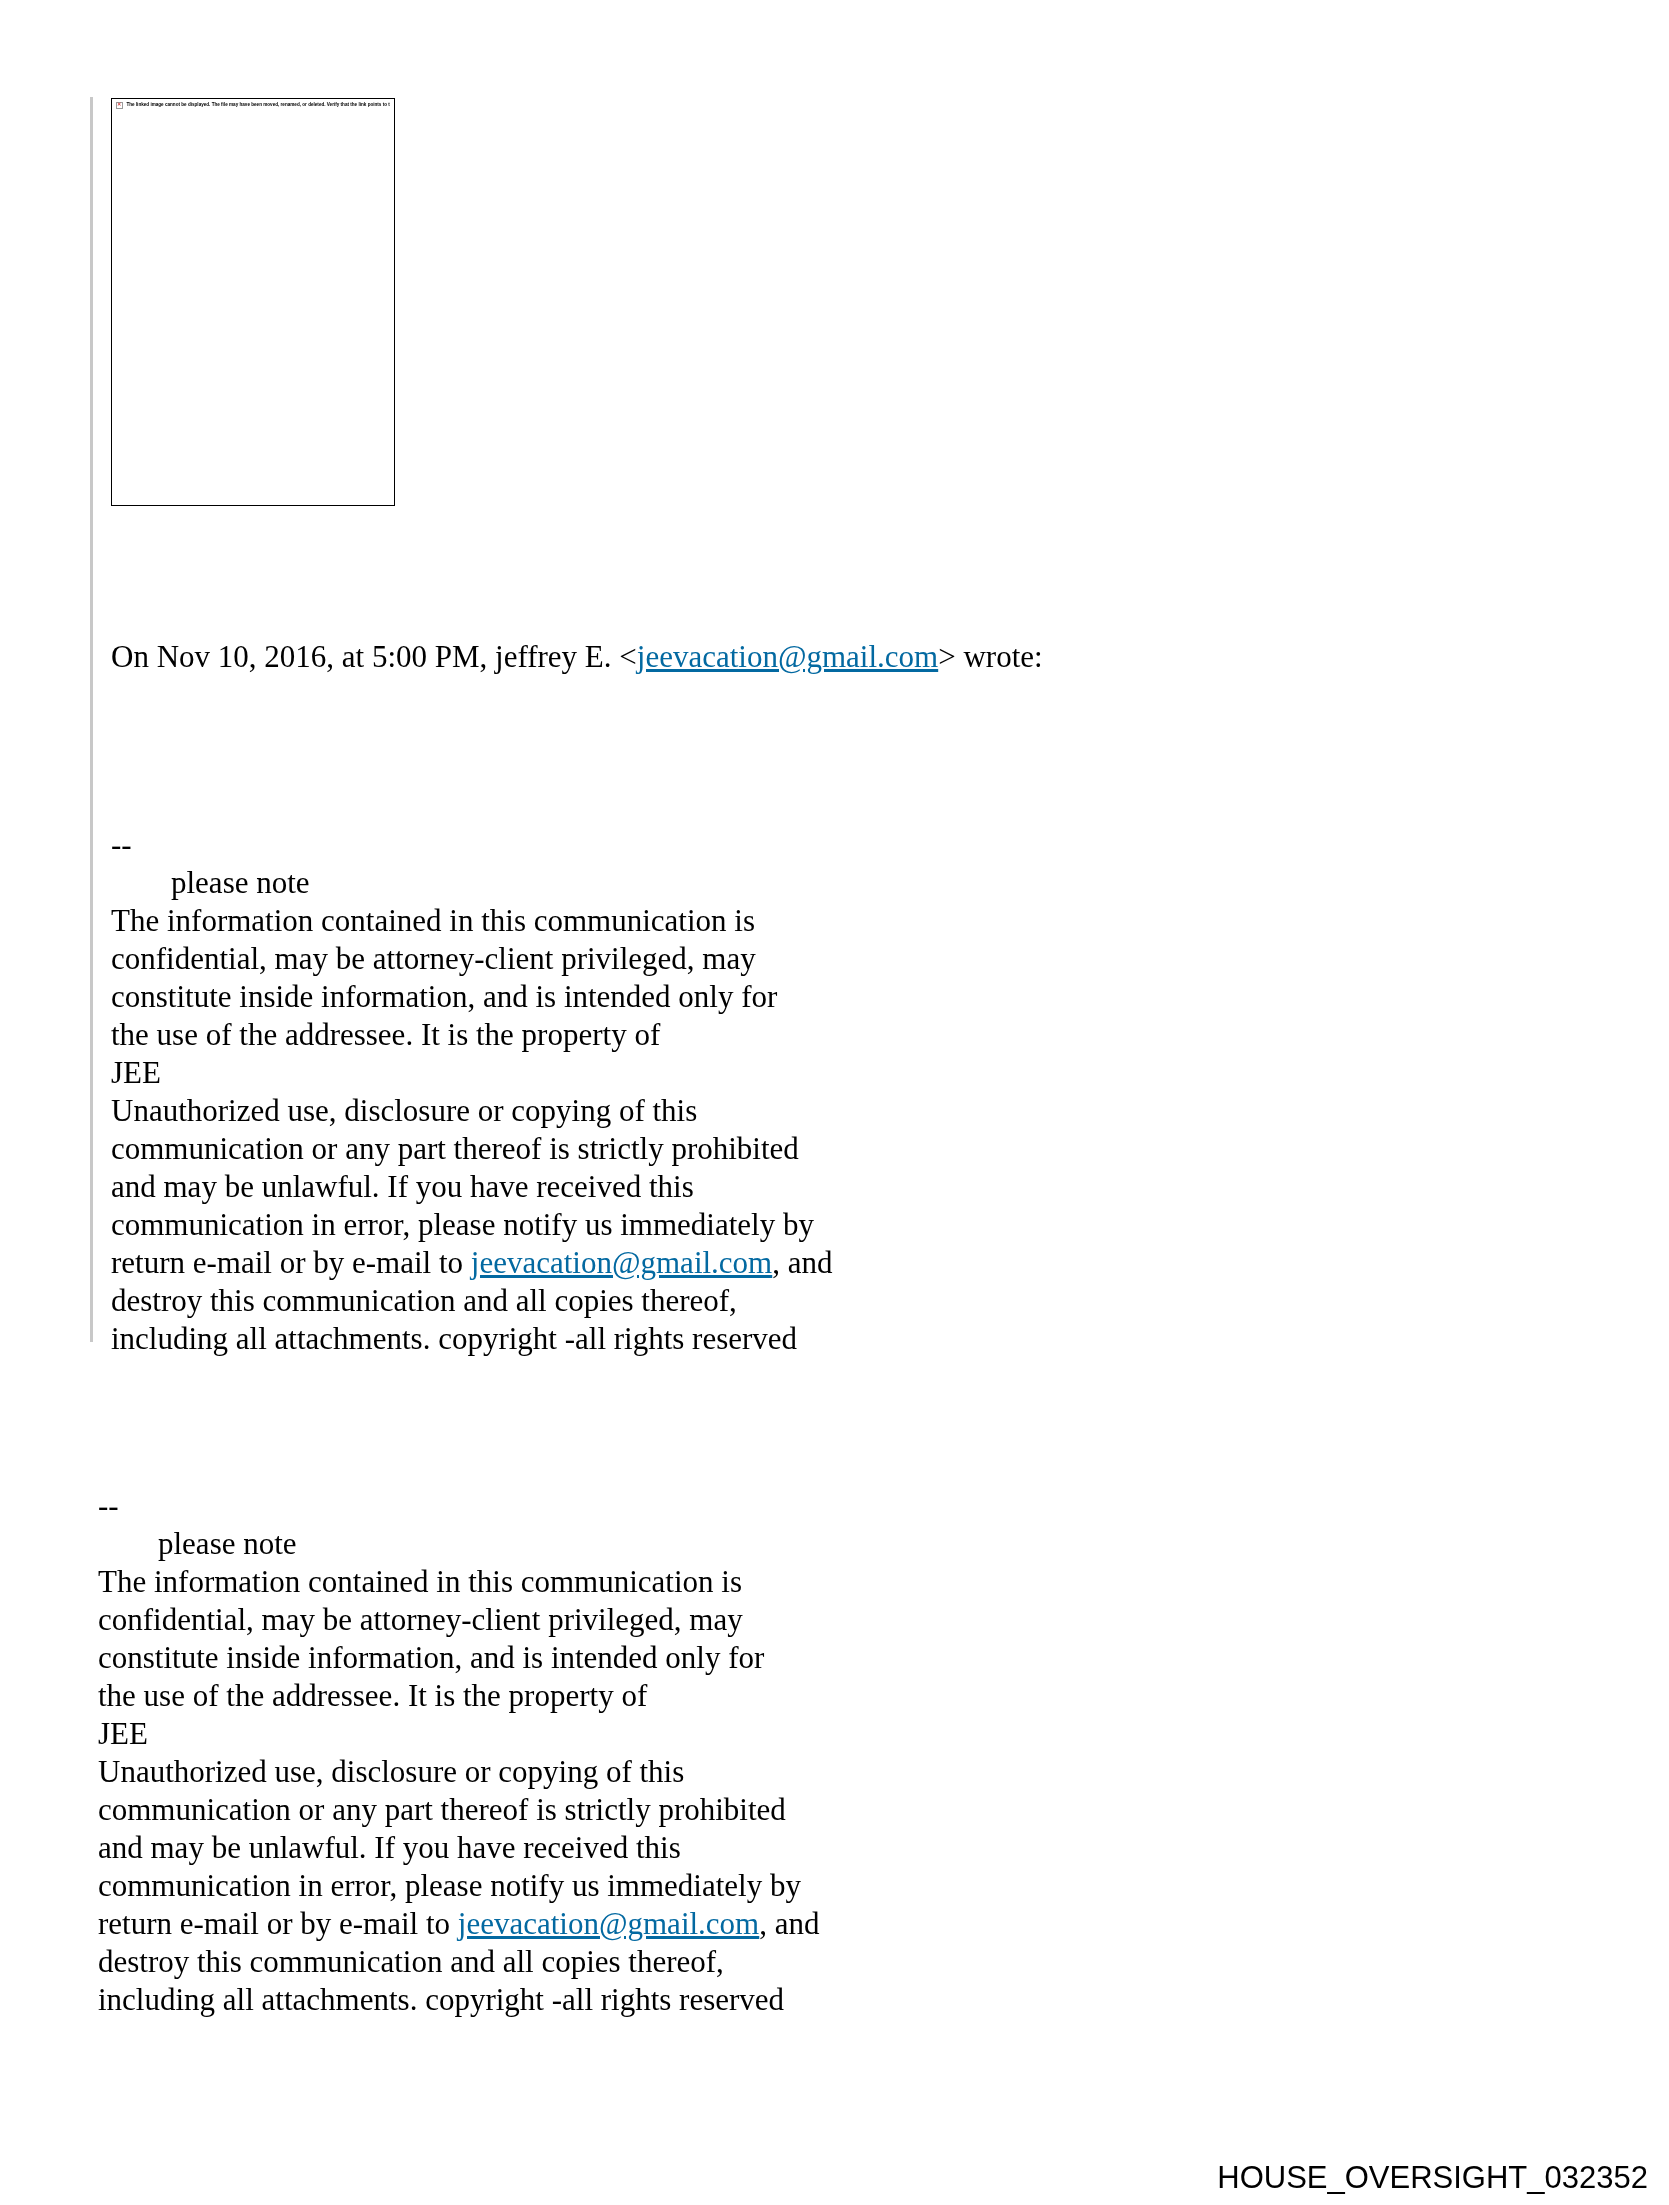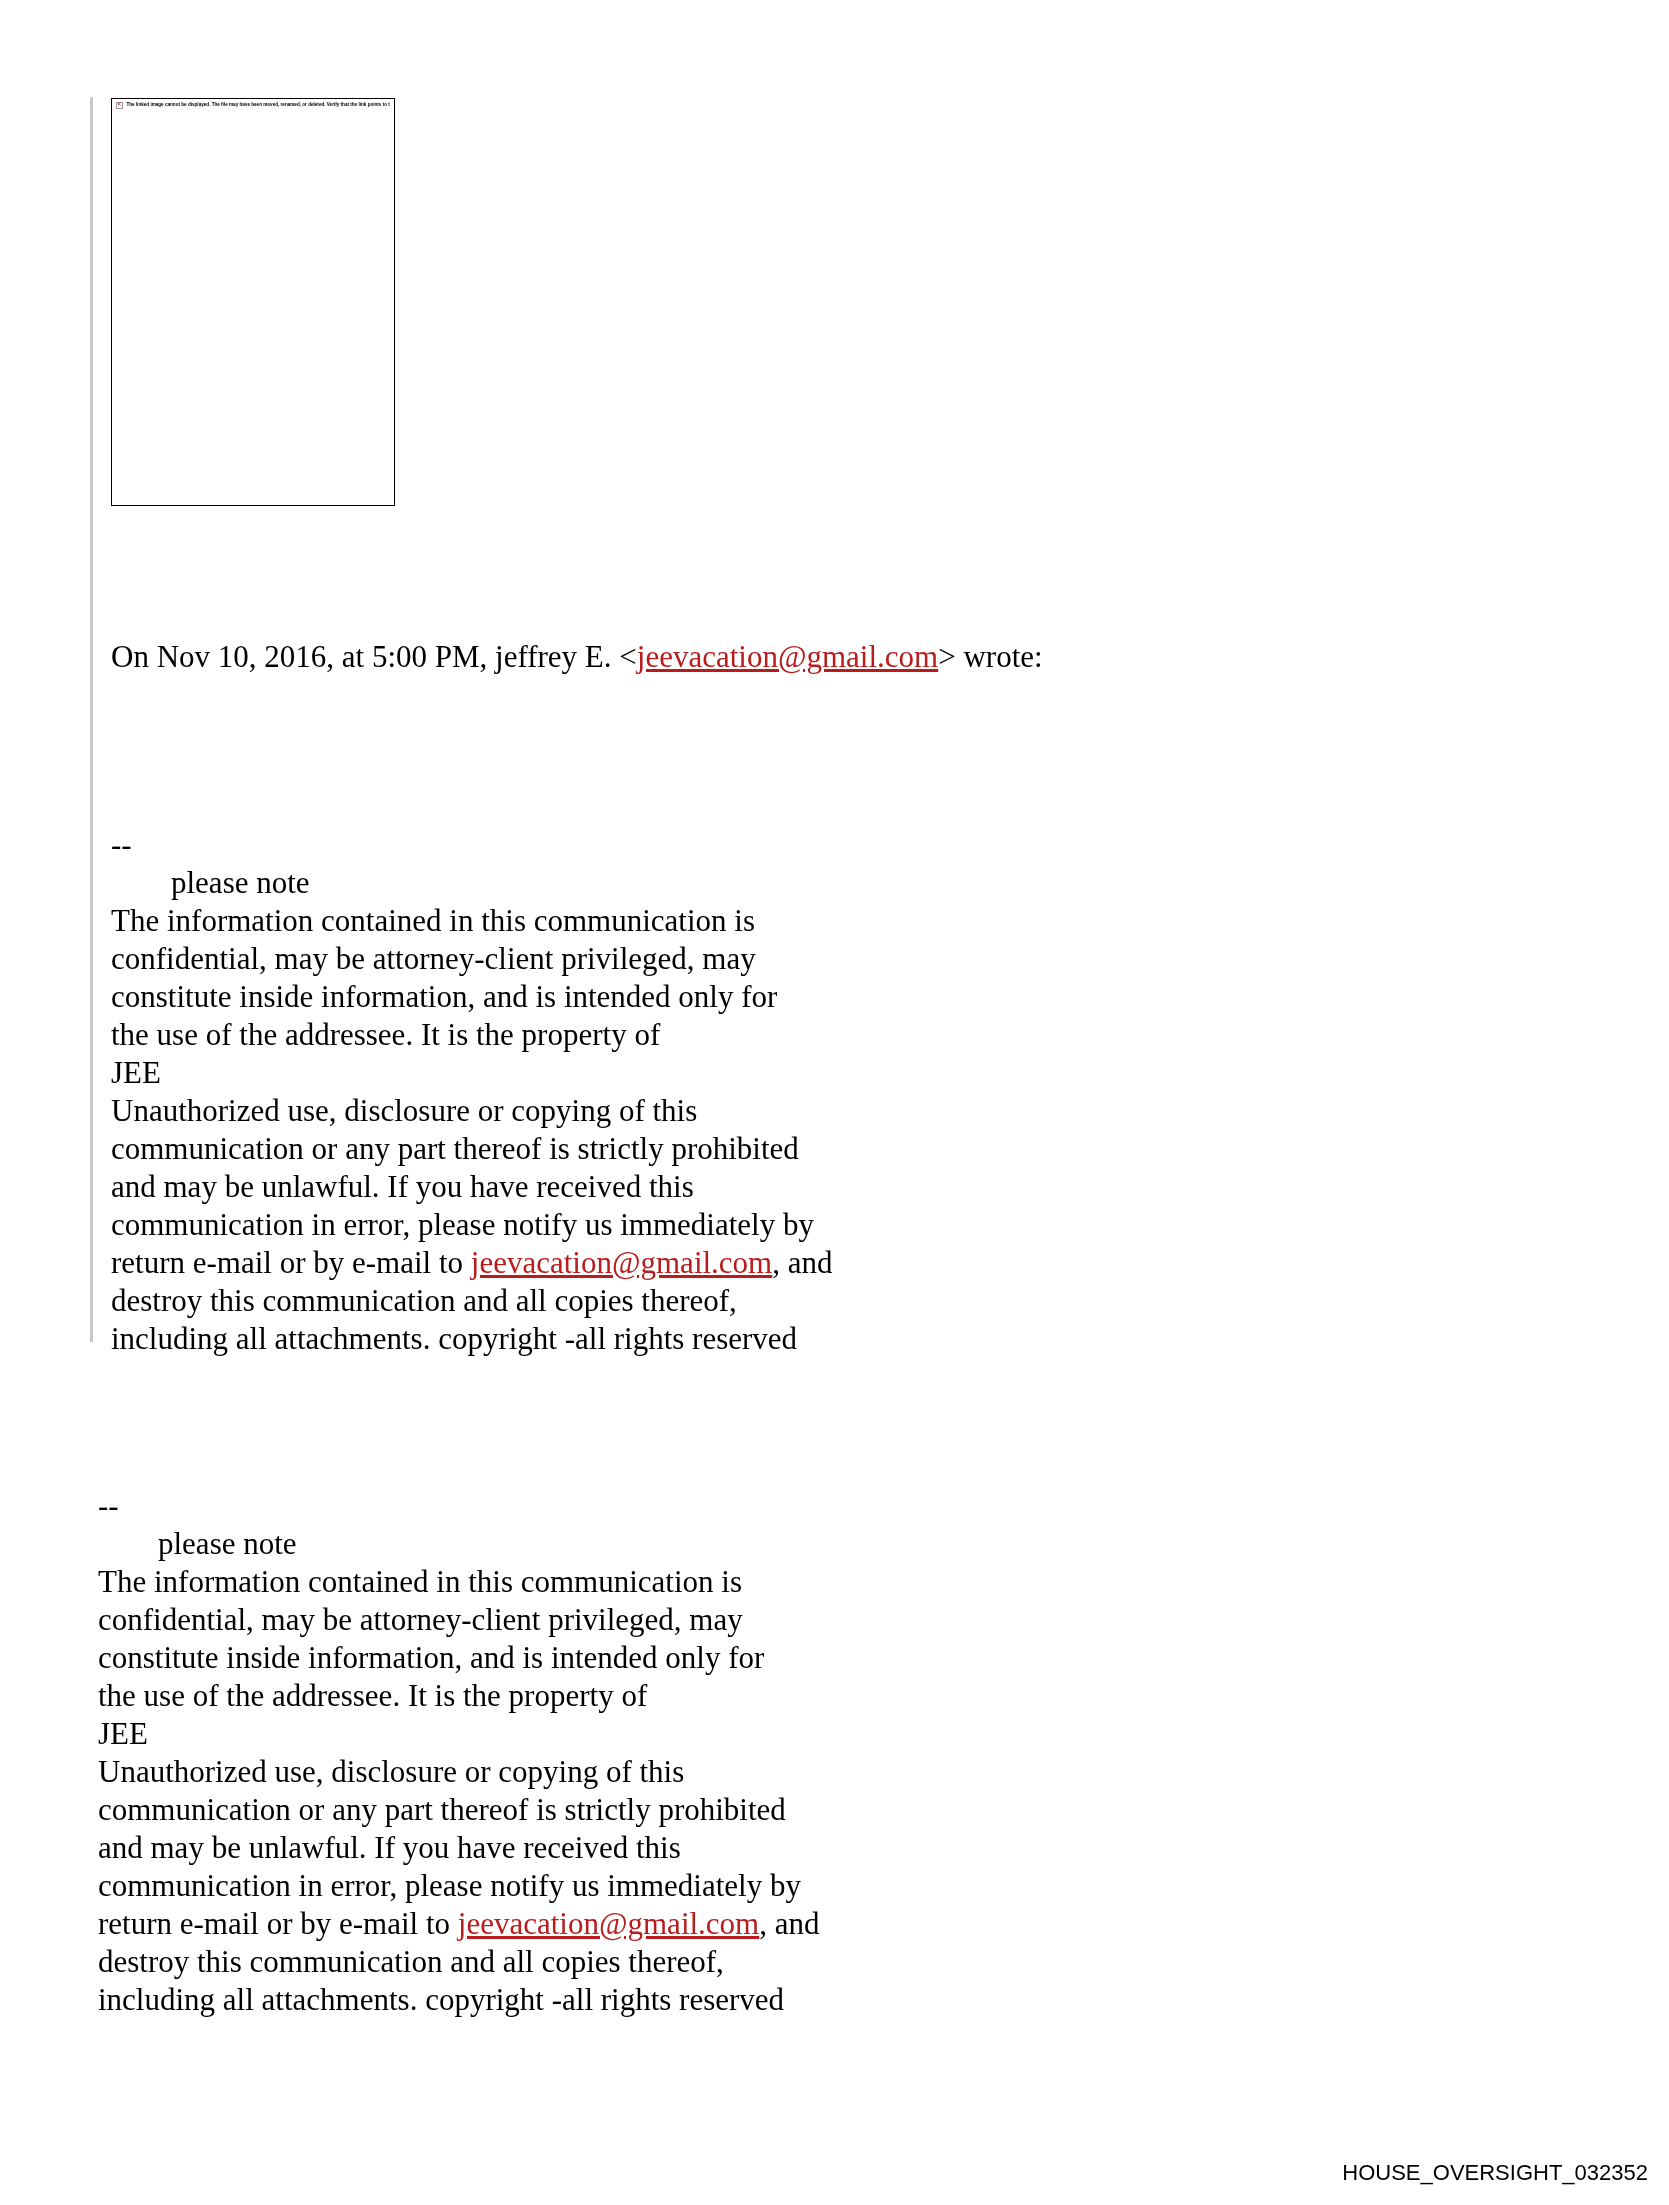--- a/index.html
+++ b/index.html
@@ -63,38 +63,38 @@
     position:absolute;
     left:111px; top:638px;
     white-space:nowrap;
   }
   .url-block{
     position:absolute;
     left:111px; top:713px;
     width:1440px;
   }
   a.link, .link{
-    color:#b91c1c;
+    color:#0369a1;
     text-decoration:underline;
     cursor:pointer;
   }
   .url-line{white-space:nowrap;}
   .sig-block{
     position:absolute;
     width:982px;
   }
   .sig-1{left:111px; top:826px;}
   .sig-2{left:98px; top:1487px;}
   .sig-line{white-space:nowrap;}
   .note-indent{padding-left:60px;}
   .bates{
     position:absolute;
     right:21px; top:2160px;
     font-family:"Liberation Sans", sans-serif;
-    font-size:22px;
+    font-size:31px;
     color:#000000;
     white-space:nowrap;
   }
 </style>
 </head>
 <body>
 
 <div class="page">
 
   <div class="quote-bar"></div>

